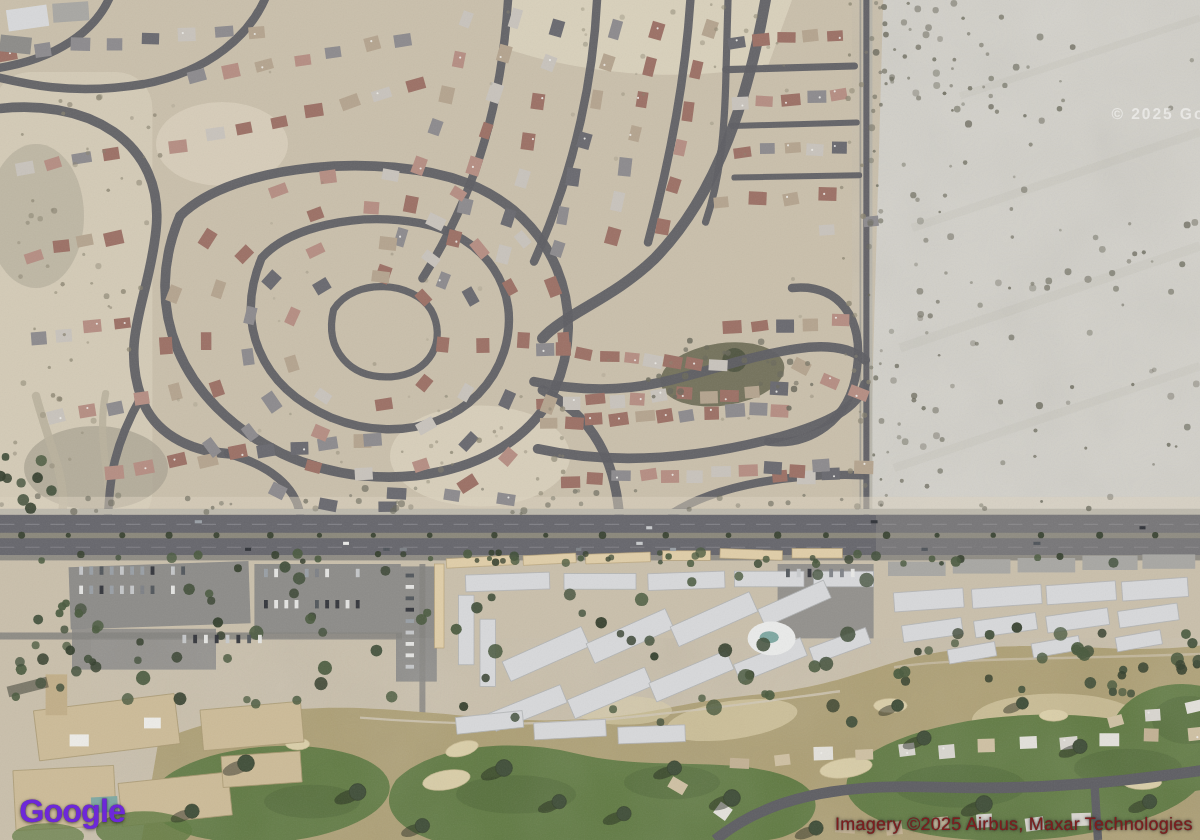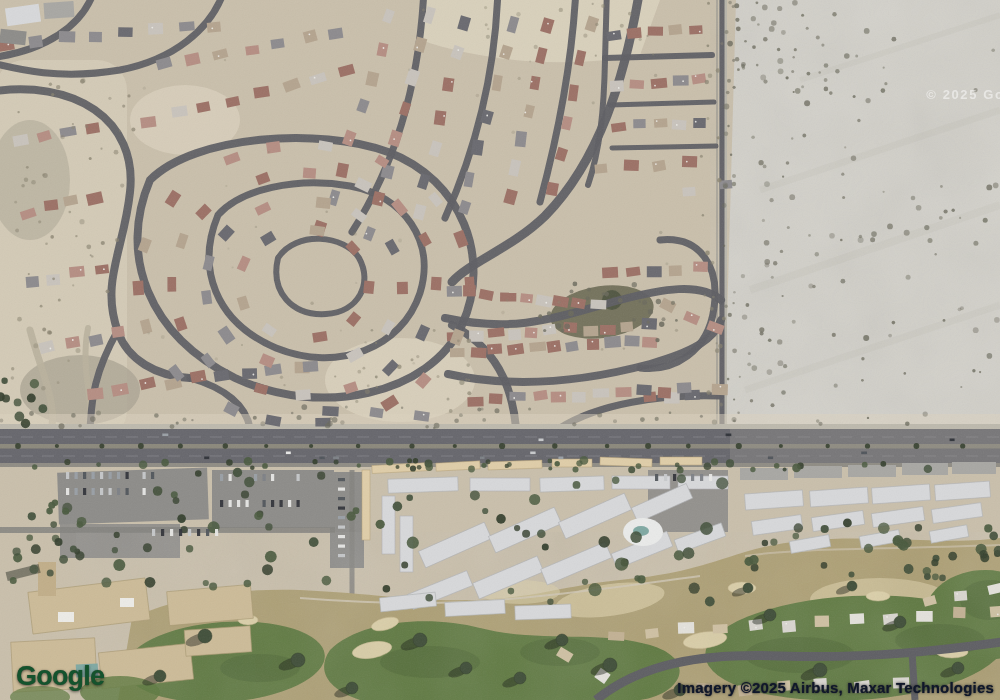--- a/index.html
+++ b/index.html
@@ -1,22 +1,22 @@
 <!DOCTYPE html>
 <html><head>
 <meta charset="utf-8">
 <style>
   html,body{margin:0;padding:0;background:#222;}
   .viewport{position:relative;width:1000px;height:700px;overflow:hidden;
     font-family:"Liberation Sans",sans-serif;background:#c9bfaa;}
   .viewport svg{position:absolute;left:0;top:0;filter:blur(.35px) saturate(.96);}
-  .logo{position:absolute;left:16px;bottom:8px;color:#14532d;font-size:27px;font-weight:700;
+  .logo{position:absolute;left:16px;bottom:8px;color:#6d28d9;font-size:27px;font-weight:700;
     letter-spacing:-0.8px;text-shadow:0 1px 3px rgba(0,0,0,.55),0 0 1px rgba(0,0,0,.35);cursor:pointer;}
-  .attribution{position:absolute;right:6px;bottom:4px;color:#0f172a;font-size:15px;
-    letter-spacing:.2px;text-shadow:0 0 3px rgba(45,45,45,.95),0 0 1px rgba(45,45,45,.8);font-weight:bold;}
+  .attribution{position:absolute;right:6px;bottom:4px;color:#7f1d1d;font-size:15px;
+    letter-spacing:.2px;text-shadow:0 0 3px rgba(45,45,45,.95),0 0 1px rgba(45,45,45,.8);}
   .watermark{position:absolute;top:87px;right:-14px;color:rgba(255,255,255,.5);
     font-size:13px;font-weight:700;letter-spacing:1.6px;}
 </style>
 </head>
 <body>
 
 <div class="viewport">
   <svg id="scene" width="1000" height="700" viewBox="0 0 1000 700">
     <defs>
       <filter id="grain" x="0%" y="0%" width="100%" height="100%">

